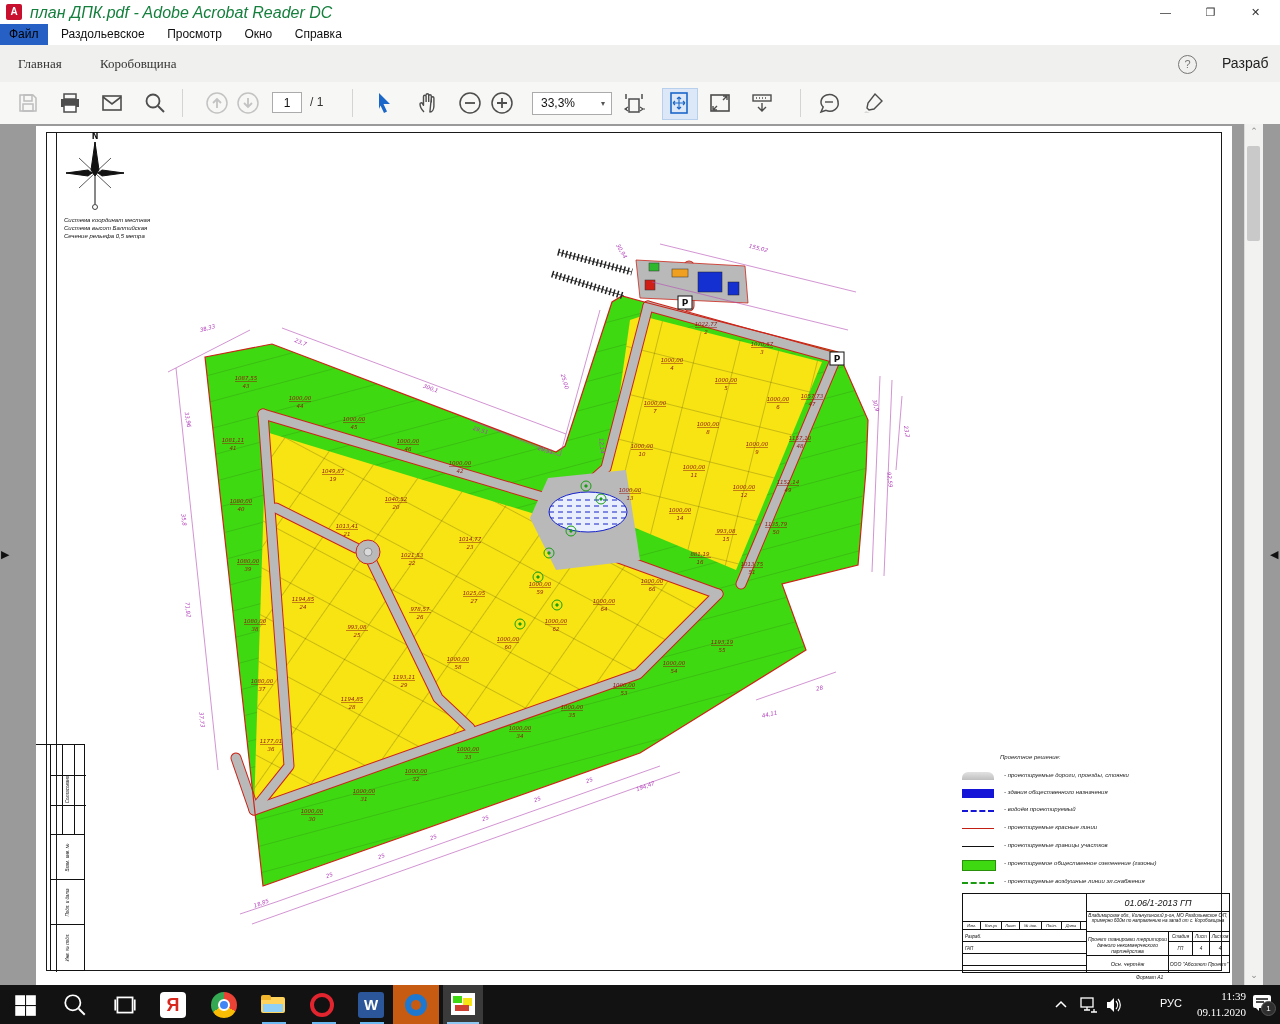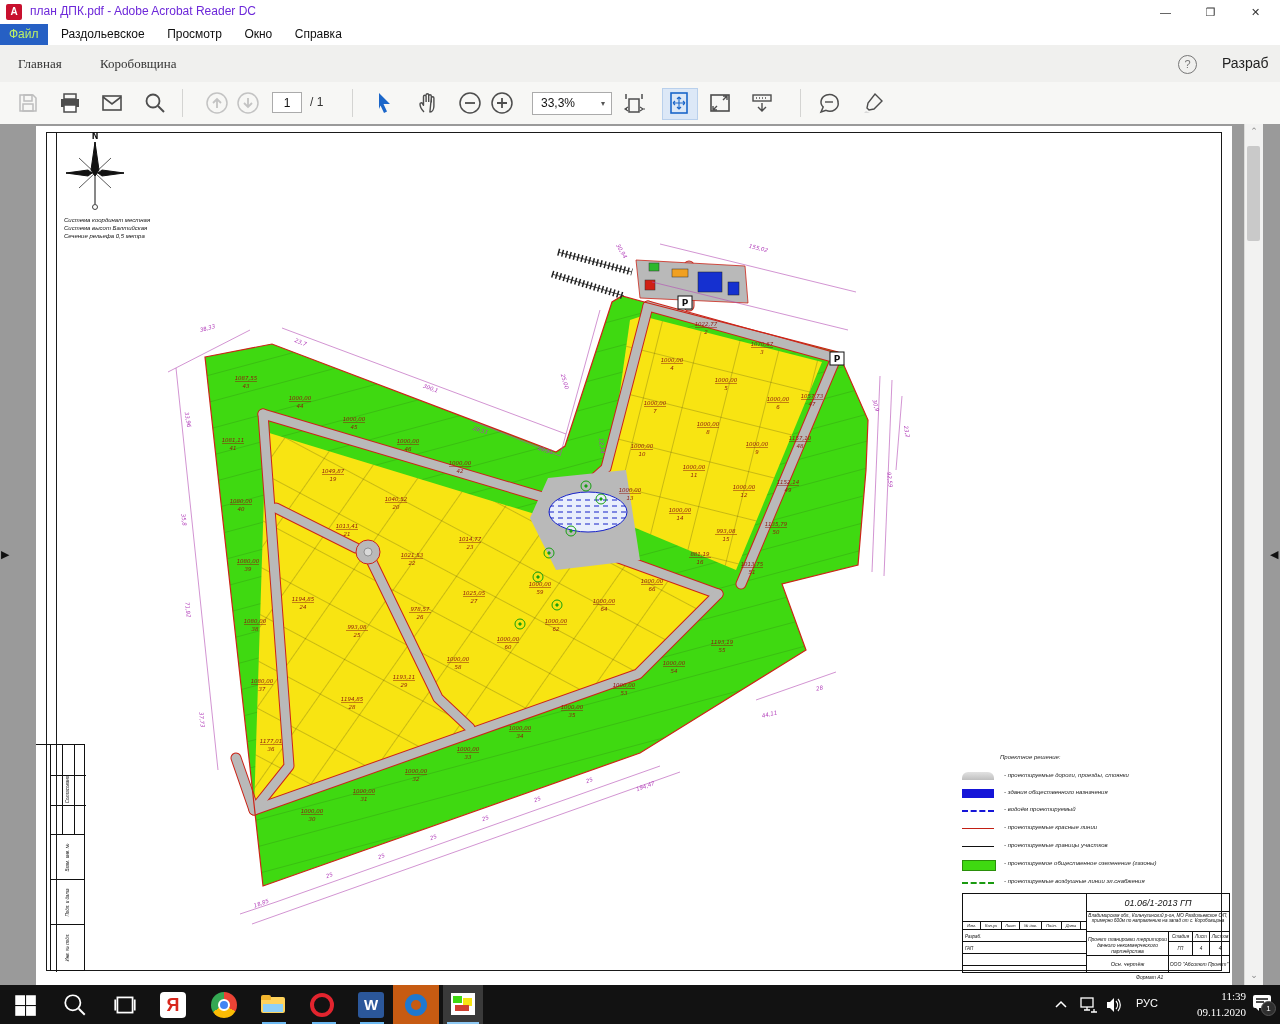--- a/index.html
+++ b/index.html
@@ -2,26 +2,26 @@
 <html><head>
 <meta charset="utf-8">
 <style>
   html,body{margin:0;padding:0;width:1280px;height:1024px;overflow:hidden;
     font-family:"Liberation Sans",sans-serif;background:#9a9a9a;position:relative;}
   .abs{position:absolute;}
   
   #titlebar{left:0;top:0;width:1280px;height:24px;background:#fff;border-bottom:1px solid #e8e8e8;}
   #titlebar .ticon{left:6px;top:4px;width:16px;height:16px;background:#c8102e;border-radius:2px;color:#fff;
     font-size:10px;font-weight:bold;text-align:center;line-height:16px;}
-  #titlebar .ttext{left:30px;top:4px;font-size:12px;color:#6d28d9;}
+  #titlebar .ttext{left:30px;top:4px;font-size:16px;color:#15803d;font-style:italic;}
   .winbtn{top:0;width:45px;height:24px;text-align:center;line-height:24px;font-size:11px;color:#333;}
   #btn-min{left:1143px;} #btn-max{left:1188px;} #btn-close{left:1233px;}
   #menubar{left:0;top:24px;width:1280px;height:21px;background:#fff;border-bottom:1px solid #ddd;}
   .menu-item{display:inline-block;padding:2px 9px;font-size:12px;color:#111;line-height:17px;}
-  .menu-item.active{background:#2660c4;color:#bef264;}
+  .menu-item.active{background:#2660c4;color:#000000;}
   
   #tabbar{left:0;top:45px;width:1280px;height:37px;background:#f0f0ee;border-bottom:1px solid #d8d8d6;}
   .navtab{top:0;height:37px;font-size:13px;color:#333;line-height:37px;padding:0 14px;font-family:Liberation Serif, serif;}
   #tab-home{left:4px;} #tab-tools{left:86px;}
   #doc-tab{left:238px;top:0;width:182px;height:36px;background:#fbfbf9;border:1px solid #d2d2d0;border-bottom:none;
     font-size:12px;color:#333;text-align:center;line-height:36px;}
   #doc-tab .closex{position:absolute;right:10px;top:0;font-size:13px;color:#666;line-height:36px;}
   #help-circ{left:1178px;top:10px;width:17px;height:17px;border:1.5px solid #777;border-radius:50%;
     color:#777;font-size:11px;text-align:center;line-height:17px;}
   #signin{left:1222px;top:0;font-size:14px;color:#222;line-height:37px;}
@@ -81,21 +81,21 @@
   #stamp div{position:absolute;box-sizing:border-box;}
   .st-cell{left:14px;width:35px;border:0.8px solid #111;border-top:none;}
   .st-rot{transform:rotate(-90deg);transform-origin:center;font-size:4.5px;font-style:italic;color:#111;
     white-space:nowrap;width:100%;text-align:center;}
   
   #taskbar{left:0;top:985px;width:1280px;height:39px;background:#121212;}
   .tb-ic{top:7px;width:26px;height:26px;}
   .runline{top:37px;height:2px;background:#6cb8f0;}
   #tile-active{left:393px;top:0;width:46px;height:39px;background:#c75b12;}
   #tile-photos{left:443px;top:0;width:40px;height:39px;background:#3a3a3a;}
-  .tray{color:#fff;font-size:11px;}
+  .tray{color:#fff;font-size:11px;margin-left:24px;}
   #clockblk{left:1168px;top:3px;width:78px;text-align:right;color:#fff;font-size:11px;line-height:16px;font-family:Liberation Serif, serif;}
   #notif{left:1252px;top:9px;width:20px;height:18px;}
   #notif .badge{position:absolute;right:-4px;bottom:-4px;width:13px;height:13px;background:#2f2f2f;border-radius:50%;
     color:#fff;font-size:8px;text-align:center;line-height:13px;border:1px solid #555;}
   svg text{font-family:"DejaVu Sans",sans-serif;}
 </style>
 </head>
 <body>
 
 <div class="abs" id="titlebar">

